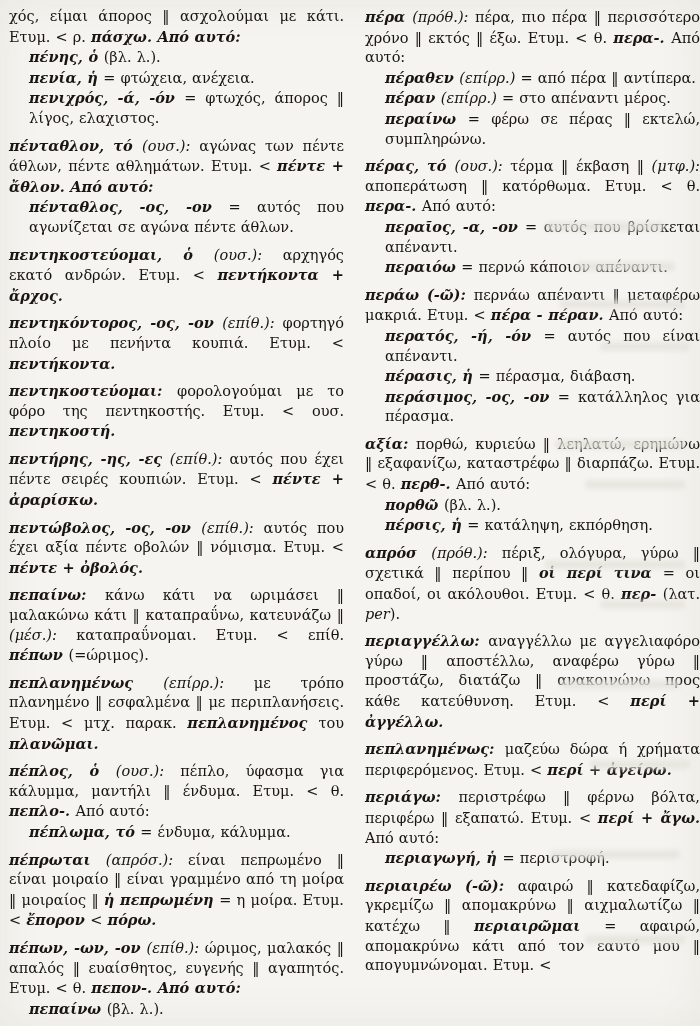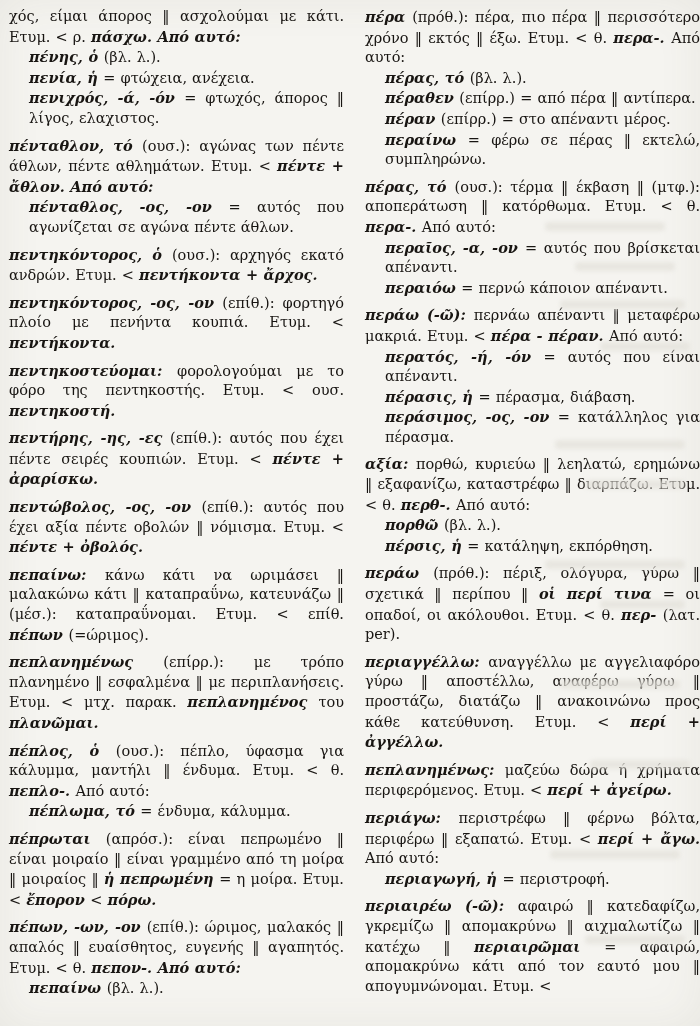--- a/index.html
+++ b/index.html
@@ -25,21 +25,21 @@
     margin:7px 0 0 0;
     font-size:14.5px;
     line-height:19.6px;
     text-align:justify;
     hyphens:auto;
     word-spacing:0.5px;
   }
   .col > .entry:first-child{margin-top:0;}
   .entry.sub{margin:0 0 0 20px;}
   .b{font-weight:bold;font-style:italic;}
-  .i{}
+  .i{font-style:italic;}
   .bi{font-style:italic;font-weight:bold;}
   
   .smudge{
     position:absolute;
     background:#e4e2db;
     filter:blur(2px);
     border-radius:4px;
     opacity:0.75;
     pointer-events:none;
   }
@@ -48,50 +48,49 @@
 <body>
 
 <div class="page">
   <div class="col" id="col-left">
       <p class="entry"><span>χός, είμαι άπορος ‖ ασχολούμαι με κάτι. Ετυμ. &lt; ρ. </span><span class="bi">πάσχω.</span><span class="b"> Από αυτό:</span></p>
       <p class="entry sub"><span class="b">πένης, ὁ </span><span>(βλ. λ.).</span></p>
       <p class="entry sub"><span class="b">πενία, ἡ </span><span>= φτώχεια, ανέχεια.</span></p>
       <p class="entry sub"><span class="b">πενιχρός, -ά, -όν </span><span>= φτωχός, άπορος ‖ λίγος, ελαχιστος.</span></p>
       <p class="entry"><span class="b">πένταθλον, τό </span><span class="i">(ουσ.): </span><span>αγώνας των πέντε άθλων, πέντε αθλημάτων. Ετυμ. &lt; </span><span class="bi">πέντε + ἄθλον. </span><span class="b">Από αυτό:</span></p>
       <p class="entry sub"><span class="b">πένταθλος, -ος, -ον </span><span>= αυτός που αγωνίζεται σε αγώνα πέντε άθλων.</span></p>
-      <p class="entry"><span class="b">πεντηκόντορος, ὁ </span><span class="i">(ουσ.): </span><span>αρχηγός εκατό ανδρών. Ετυμ. &lt; </span><span class="bi">πεντήκοντα + ἄρχος.</span></p>
+      <p class="entry"><span class="b">πεντηκοστεύομαι, ὁ </span><span class="i">(ουσ.): </span><span>αρχηγός εκατό ανδρών. Ετυμ. &lt; </span><span class="bi">πεντήκοντα + ἄρχος.</span></p>
       <p class="entry"><span class="b">πεντηκόντορος, -ος, -ον </span><span class="i">(επίθ.): </span><span>φορτηγό πλοίο με πενήντα κουπιά. Ετυμ. &lt; </span><span class="bi">πεντήκοντα.</span></p>
       <p class="entry"><span class="b">πεντηκοστεύομαι: </span><span>φορολογούμαι με το φόρο της πεντηκοστής. Ετυμ. &lt; ουσ. </span><span class="bi">πεντηκοστή.</span></p>
       <p class="entry"><span class="b">πεντήρης, -ης, -ες </span><span class="i">(επίθ.): </span><span>αυτός που έχει πέντε σειρές κουπιών. Ετυμ. &lt; </span><span class="bi">πέντε + ἀραρίσκω.</span></p>
       <p class="entry"><span class="b">πεντώβολος, -ος, -ον </span><span class="i">(επίθ.): </span><span>αυτός που έχει αξία πέντε οβολών ‖ νόμισμα. Ετυμ. &lt; </span><span class="bi">πέντε + ὀβολός.</span></p>
       <p class="entry"><span class="b">πεπαίνω: </span><span>κάνω κάτι να ωριμάσει ‖ μαλακώνω κάτι ‖ καταπραΰνω, κατευνάζω ‖ </span><span class="i">(μέσ.): </span><span>καταπραΰνομαι. Ετυμ. &lt; επίθ. </span><span class="bi">πέπων </span><span>(=ώριμος).</span></p>
       <p class="entry"><span class="b">πεπλανημένως </span><span class="i">(επίρρ.): </span><span>με τρόπο πλανημένο ‖ εσφαλμένα ‖ με περιπλανήσεις. Ετυμ. &lt; μτχ. παρακ. </span><span class="bi">πεπλανημένος </span><span>του </span><span class="bi">πλανῶμαι.</span></p>
       <p class="entry"><span class="b">πέπλος, ὁ </span><span class="i">(ουσ.): </span><span>πέπλο, ύφασμα για κάλυμμα, μαντήλι ‖ ένδυμα. Ετυμ. &lt; θ. </span><span class="bi">πεπλο-. </span><span>Από αυτό:</span></p>
       <p class="entry sub"><span class="b">πέπλωμα, τό </span><span>= ένδυμα, κάλυμμα.</span></p>
       <p class="entry"><span class="b">πέπρωται </span><span class="i">(απρόσ.): </span><span>είναι πεπρωμένο ‖ είναι μοιραίο ‖ είναι γραμμένο από τη μοίρα ‖ μοιραίος ‖ </span><span class="bi">ἡ πεπρωμένη </span><span>= η μοίρα. Ετυμ. &lt; </span><span class="bi">ἔπορον </span><span>&lt; </span><span class="bi">πόρω.</span></p>
       <p class="entry"><span class="b">πέπων, -ων, -ον </span><span class="i">(επίθ.): </span><span>ώριμος, μαλακός ‖ απαλός ‖ ευαίσθητος, ευγενής ‖ αγαπητός. Ετυμ. &lt; θ. </span><span class="bi">πεπον-. </span><span class="b">Από αυτό:</span></p>
       <p class="entry sub"><span class="b">πεπαίνω </span><span>(βλ. λ.).</span></p>
     </div>
   <div class="col" id="col-right">
       <p class="entry"><span class="b">πέρα </span><span class="i">(πρόθ.): </span><span>πέρα, πιο πέρα ‖ περισσότερο χρόνο ‖ εκτός ‖ έξω. Ετυμ. &lt; θ. </span><span class="bi">περα-. </span><span>Από αυτό:</span></p>
-      <p class="entry sub"><span class="b">πέρας, τό </span><span>(βλ. λ.).</span></p>
       <p class="entry sub"><span class="b">πέραθεν </span><span class="i">(επίρρ.) </span><span>= από πέρα ‖ αντίπερα.</span></p>
       <p class="entry sub"><span class="b">πέραν </span><span class="i">(επίρρ.) </span><span>= στο απέναντι μέρος.</span></p>
       <p class="entry sub"><span class="b">περαίνω </span><span>= φέρω σε πέρας ‖ εκτελώ, συμπληρώνω.</span></p>
       <p class="entry"><span class="b">πέρας, τό </span><span class="i">(ουσ.): </span><span>τέρμα ‖ έκβαση ‖ </span><span class="i">(μτφ.): </span><span>αποπεράτωση ‖ κατόρθωμα. Ετυμ. &lt; θ. </span><span class="bi">περα-. </span><span>Από αυτό:</span></p>
       <p class="entry sub"><span class="b">περαῖος, -α, -ον </span><span>= αυτός που βρίσκεται απέναντι.</span></p>
       <p class="entry sub"><span class="b">περαιόω </span><span>= περνώ κάποιον απέναντι.</span></p>
       <p class="entry"><span class="b">περάω (-ῶ): </span><span>περνάω απέναντι ‖ μεταφέρω μακριά. Ετυμ. &lt; </span><span class="bi">πέρα - πέραν. </span><span>Από αυτό:</span></p>
       <p class="entry sub"><span class="b">περατός, -ή, -όν </span><span>= αυτός που είναι απέναντι.</span></p>
       <p class="entry sub"><span class="b">πέρασις, ἡ </span><span>= πέρασμα, διάβαση.</span></p>
       <p class="entry sub"><span class="b">περάσιμος, -ος, -ον </span><span>= κατάλληλος για πέρασμα.</span></p>
       <p class="entry"><span class="b">αξία: </span><span>πορθώ, κυριεύω ‖ λεηλατώ, ερημώνω ‖ εξαφανίζω, καταστρέφω ‖ διαρπάζω. Ετυμ. &lt; θ. </span><span class="bi">περθ-. </span><span>Από αυτό:</span></p>
       <p class="entry sub"><span class="b">πορθῶ </span><span>(βλ. λ.).</span></p>
       <p class="entry sub"><span class="b">πέρσις, ἡ </span><span>= κατάληψη, εκπόρθηση.</span></p>
-      <p class="entry"><span class="b">περάω </span><span class="i">(πρόθ.): </span><span>πέριξ, ολόγυρα, γύρω ‖ σχετικά ‖ περίπου ‖ </span><span class="bi">οἱ περί τινα </span><span>= οι οπαδοί, οι ακόλουθοι. Ετυμ. &lt; θ. </span><span class="bi">περ- </span><span>(λατ. </span><span class="i">per</span><span>).</span></p>
+      <p class="entry"><span class="b">απρόσ </span><span class="i">(πρόθ.): </span><span>πέριξ, ολόγυρα, γύρω ‖ σχετικά ‖ περίπου ‖ </span><span class="bi">οἱ περί τινα </span><span>= οι οπαδοί, οι ακόλουθοι. Ετυμ. &lt; θ. </span><span class="bi">περ- </span><span>(λατ. </span><span class="i">per</span><span>).</span></p>
       <p class="entry"><span class="b">περιαγγέλλω: </span><span>αναγγέλλω με αγγελιαφόρο γύρω ‖ αποστέλλω, αναφέρω γύρω ‖ προστάζω, διατάζω ‖ ανακοινώνω προς κάθε κατεύθυνση. Ετυμ. &lt; </span><span class="bi">περί + ἀγγέλλω.</span></p>
       <p class="entry"><span class="b">πεπλανημένως: </span><span>μαζεύω δώρα ή χρήματα περιφερόμενος. Ετυμ. &lt; </span><span class="bi">περί + ἀγείρω.</span></p>
       <p class="entry"><span class="b">περιάγω: </span><span>περιστρέφω ‖ φέρνω βόλτα, περιφέρω ‖ εξαπατώ. Ετυμ. &lt; </span><span class="bi">περί + ἄγω. </span><span>Από αυτό:</span></p>
       <p class="entry sub"><span class="b">περιαγωγή, ἡ </span><span>= περιστροφή.</span></p>
       <p class="entry"><span class="b">περιαιρέω (-ῶ): </span><span>αφαιρώ ‖ κατεδαφίζω, γκρεμίζω ‖ απομακρύνω ‖ αιχμαλωτίζω ‖ κατέχω ‖ </span><span class="bi">περιαιρῶμαι </span><span>= αφαιρώ, απομακρύνω κάτι από τον εαυτό μου ‖ απογυμνώνομαι. Ετυμ. &lt; </span></p>
     </div>
 
   <div class="smudge" style="left:545px;top:222px;width:120px;height:9px;"></div>
   <div class="smudge" style="left:575px;top:262px;width:100px;height:9px;"></div>
   <div class="smudge" style="left:560px;top:300px;width:125px;height:9px;"></div>

